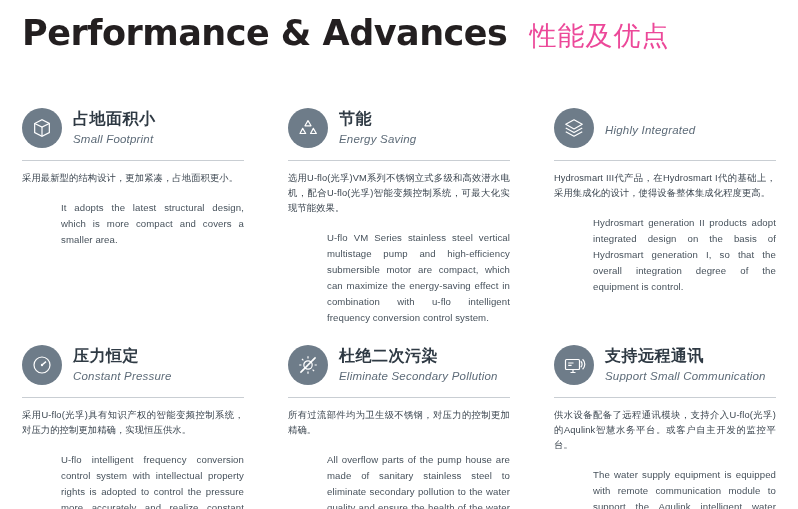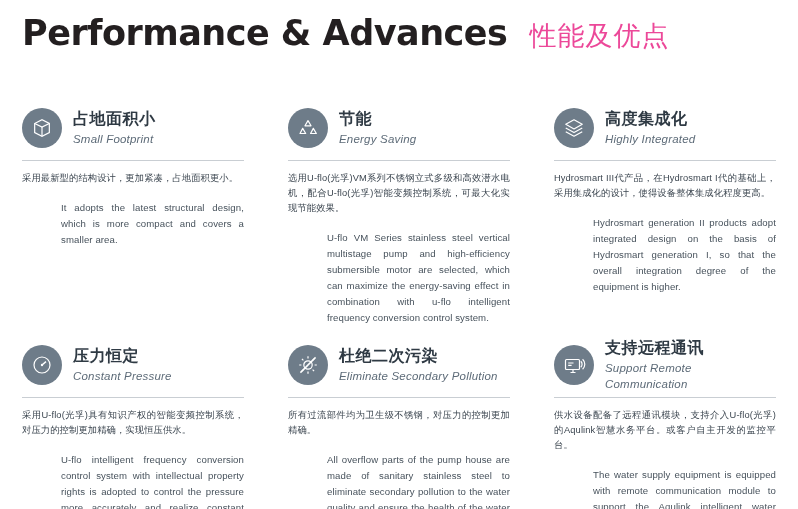--- a/index.html
+++ b/index.html
@@ -147,40 +147,39 @@
             <path d="M17.8 12.4 L21.1 18 L14.8 18 Z"></path>
           </svg>
         </div>
         <div class="titles">
           <div class="t-cn">节能</div>
           <div class="t-en">Energy Saving</div>
         </div>
       </div>
       <div class="rule"></div>
       <div class="body-cn">选用U-flo(光孚)VM系列不锈钢立式多级和高效潜水电机，配合U-flo(光孚)智能变频控制系统，可最大化实现节能效果。</div>
-      <div class="body-en">U-flo VM Series stainless steel vertical multistage pump and high-efficiency submersible motor are selected, which can maximize the energy-saving effect in combination with u-flo intelligent frequency conversion control system.</div>
+      <div class="body-en">U-flo VM Series stainless steel vertical multistage pump and high-efficiency submersible motor are compact, which can maximize the energy-saving effect in combination with u-flo intelligent frequency conversion control system.</div>
     </div>
 
     <div class="cell">
       <div class="head-row">
         <div class="icon-wrap">
           <svg width="22" height="22" viewBox="0 0 24 24" fill="none" stroke="#ffffff" stroke-width="1.3" stroke-linejoin="round">
             <path d="M12 3 L21 8 L12 13 L3 8 Z"></path>
             <path d="M3 12 L12 17 L21 12"></path>
             <path d="M3 16 L12 21 L21 16"></path>
           </svg>
         </div>
         <div class="titles">
-          <div class="t-cn">高度集成化</div>
           <div class="t-en">Highly Integrated</div>
         </div>
       </div>
       <div class="rule"></div>
       <div class="body-cn">Hydrosmart III代产品，在Hydrosmart I代的基础上，采用集成化的设计，使得设备整体集成化程度更高。</div>
-      <div class="body-en">Hydrosmart generation II products adopt integrated design on the basis of Hydrosmart generation I, so that the overall integration degree of the equipment is higher.</div>
+      <div class="body-en">Hydrosmart generation II products adopt integrated design on the basis of Hydrosmart generation I, so that the overall integration degree of the equipment is control.</div>
     </div>
 
     <div class="cell row2">
       <div class="head-row">
         <div class="icon-wrap">
           <svg width="24" height="24" viewBox="0 0 24 24" fill="none" stroke="#ffffff" stroke-width="1.2">
             <circle cx="12" cy="12" r="8"></circle>
             <path d="M12 12 L16 8.6" stroke-width="1.4"></path>
             <circle cx="12" cy="12" r="1.2" fill="#ffffff" stroke="none"></circle>
           </svg>
@@ -220,21 +219,21 @@
         <div class="icon-wrap">
           <svg width="24" height="24" viewBox="0 0 24 24" fill="none" stroke="#ffffff" stroke-width="1.2" stroke-linejoin="round">
             <rect x="3.5" y="6.5" width="14" height="10" rx="1"></rect>
             <path d="M8.5 19.5 L13.5 19.5 M11 16.5 L11 19.5"></path>
             <path d="M6.2 10 L11.5 10 M6.2 12.4 L9.6 12.4"></path>
             <path d="M18.8 8.2 a4.2 4.2 0 0 1 0 6 M20.6 6.2 a6.8 6.8 0 0 1 0 10"></path>
           </svg>
         </div>
         <div class="titles">
           <div class="t-cn">支持远程通讯</div>
-          <div class="t-en">Support Remote Communication</div>
+          <div class="t-en">Support Small Communication</div>
         </div>
       </div>
       <div class="rule"></div>
       <div class="body-cn">供水设备配备了远程通讯模块，支持介入U-flo(光孚)的Aqulink智慧水务平台。或客户自主开发的监控平台。</div>
       <div class="body-en">The water supply equipment is equipped with remote communication module to support the Aqulink intelligent water service platform involved in U-flo or the monitoring platform independently developed by customers.</div>
     </div>
 
   </div>
 </div>
 

